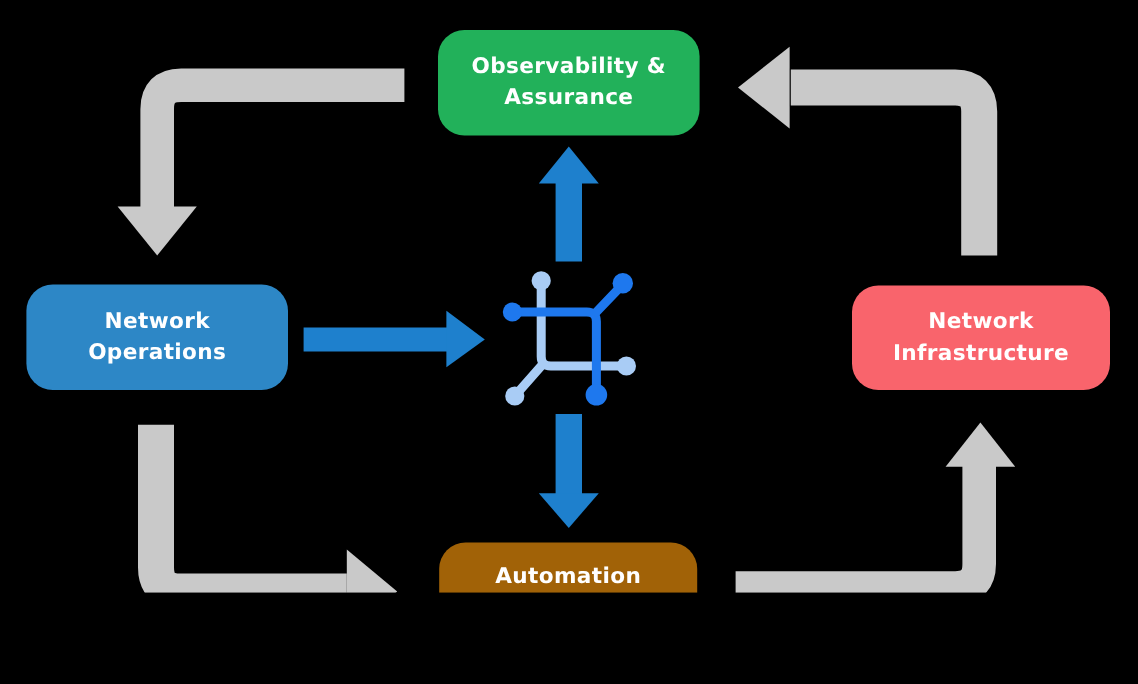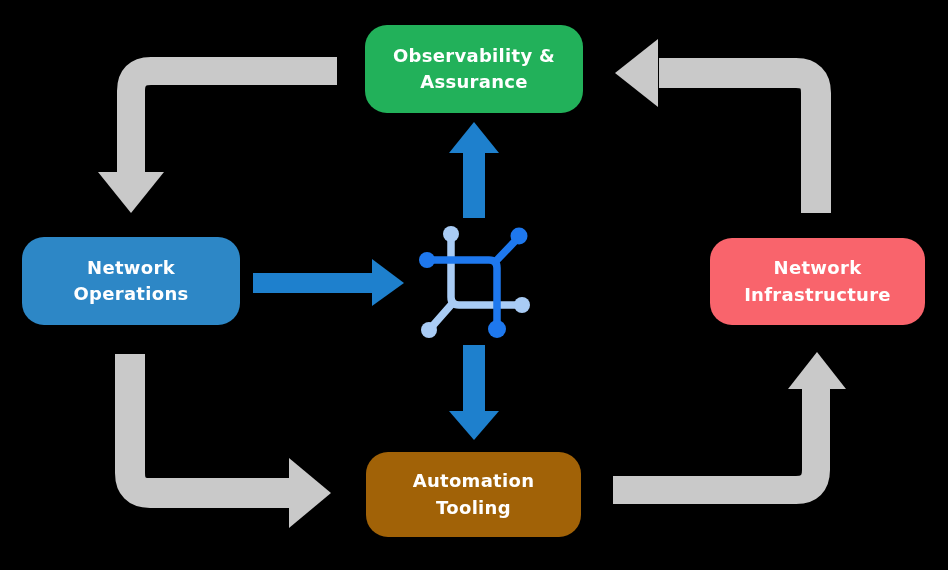--- a/index.html
+++ b/index.html
@@ -1,19 +1,19 @@
 <!DOCTYPE html>
 <html><head>
 <meta charset="utf-8">
 <style>
   html, body { margin: 0; padding: 0; background: #000; }
   .canvas {
     position: relative;
     width: 948px;
-    height: 570px;
+    height: 494px;
     background: #000;
     overflow: hidden;
     font-family: "DejaVu Sans", "Liberation Sans", sans-serif;
   }
   .layer {
     position: absolute;
     left: 0; top: 0;
     width: 948px; height: 570px;
   }
   .node {

